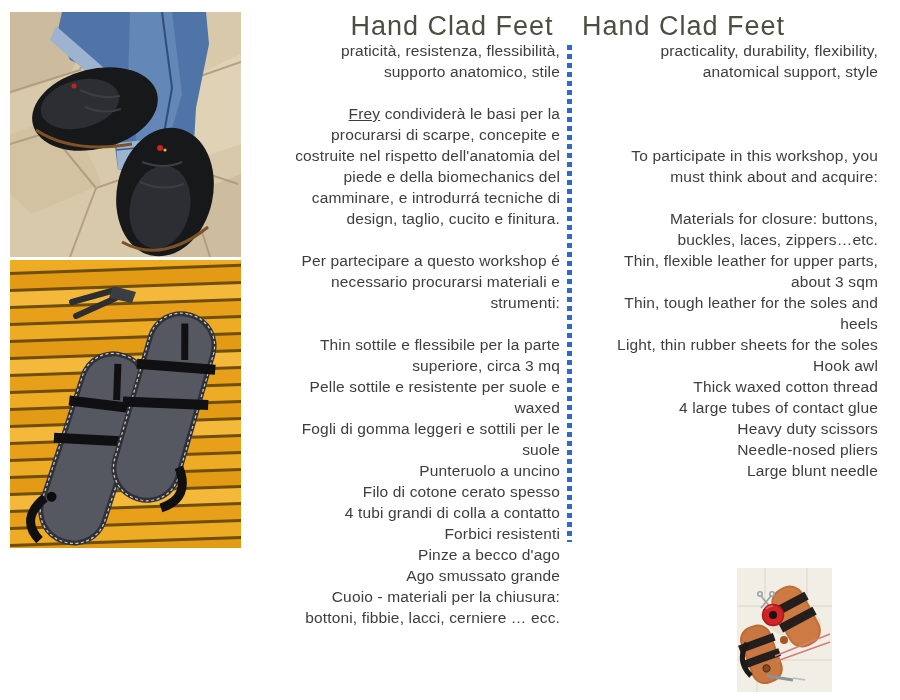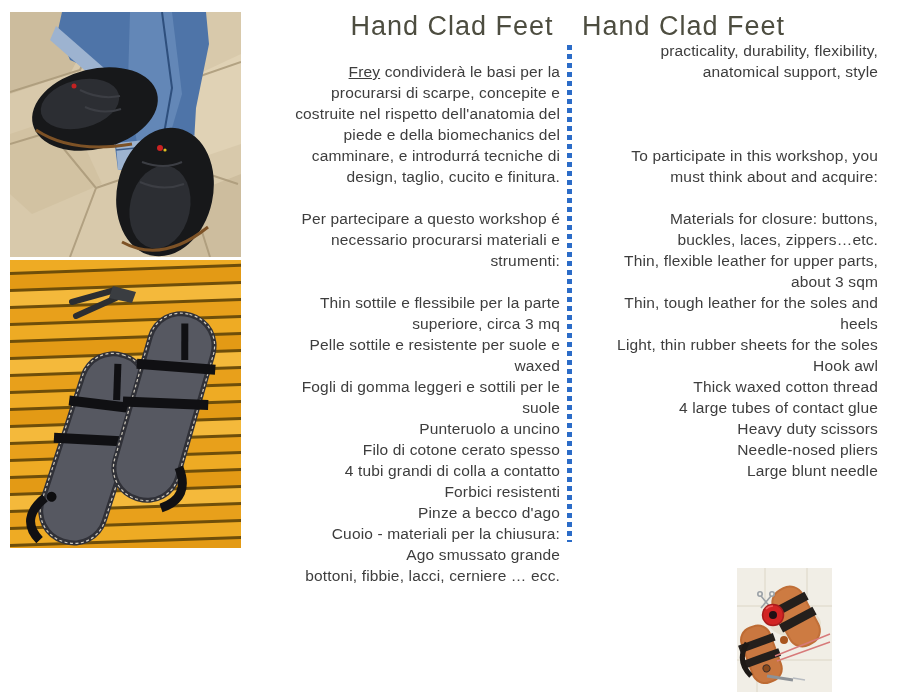--- a/index.html
+++ b/index.html
@@ -123,20 +123,24 @@
         <path d="M150,60 L160,95" stroke="#101013" stroke-width="7" fill="none"></path>
         <path d="M115,112 L192,96" stroke="#101013" stroke-width="10" fill="none"></path>
         <path d="M112,152 L195,132" stroke="#101013" stroke-width="10" fill="none"></path>
         <path d="M184,200 q20,26 -6,44" stroke="#101013" stroke-width="9" fill="none"></path>
       </g>
     </svg>
   </div>
 
   <h1 class="title" id="title-it">Hand Clad Feet</h1>
   <div class="col" id="col-it">
+    <div>
+        <div class="line">praticità, resistenza, flessibilità,</div>
+        <div class="line">supporto anatomico, stile</div>
+      </div>
     <div class="gap1"></div>
     <div>
       <div class="line"><span class="frey">Frey</span><span> condividerà le basi per la</span></div>
       <div>
           <div class="line">procurarsi di scarpe, concepite e</div>
           <div class="line">costruite nel rispetto dell'anatomia del</div>
           <div class="line">piede e della biomechanics del</div>
           <div class="line">camminare, e introdurrá tecniche di</div>
           <div class="line">design, taglio, cucito e finitura.</div>
         </div>
@@ -153,22 +157,22 @@
         <div class="line">superiore, circa 3 mq</div>
         <div class="line">Pelle sottile e resistente per suole e</div>
         <div class="line">waxed</div>
         <div class="line">Fogli di gomma leggeri e sottili per le</div>
         <div class="line">suole</div>
         <div class="line">Punteruolo a uncino</div>
         <div class="line">Filo di cotone cerato spesso</div>
         <div class="line">4 tubi grandi di colla a contatto</div>
         <div class="line">Forbici resistenti</div>
         <div class="line">Pinze a becco d'ago</div>
+        <div class="line">Ago smussato grande</div>
         <div class="line">Cuoio - materiali per la chiusura:</div>
-        <div class="line">Ago smussato grande</div>
         <div class="line">bottoni, fibbie, lacci, cerniere … ecc.</div>
       </div>
   </div>
 
   <div class="separator"></div>
 
   <h1 class="title" id="title-en">Hand Clad Feet</h1>
   <div class="col" id="col-en">
     <div>
         <div class="line">practicality, durability, flexibility,</div>

